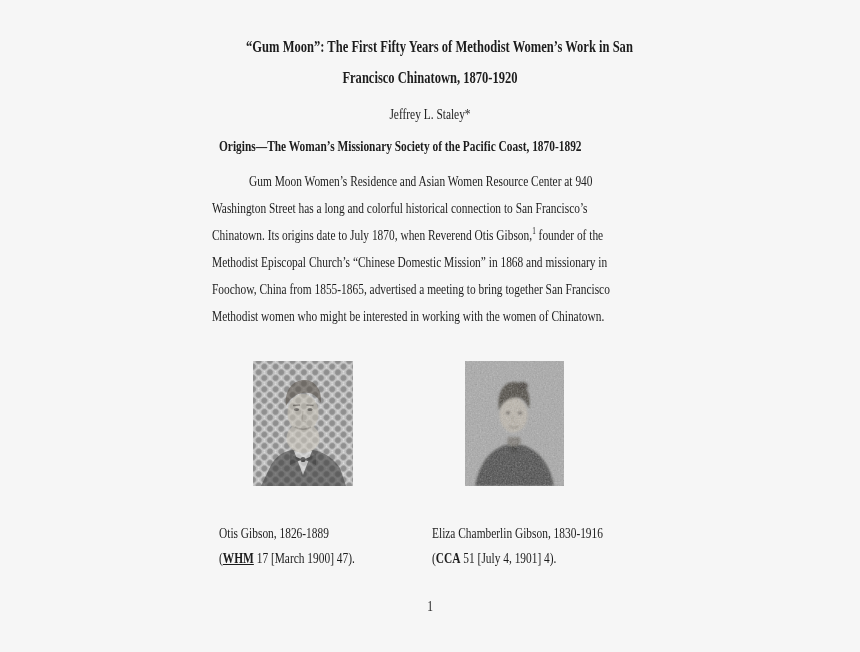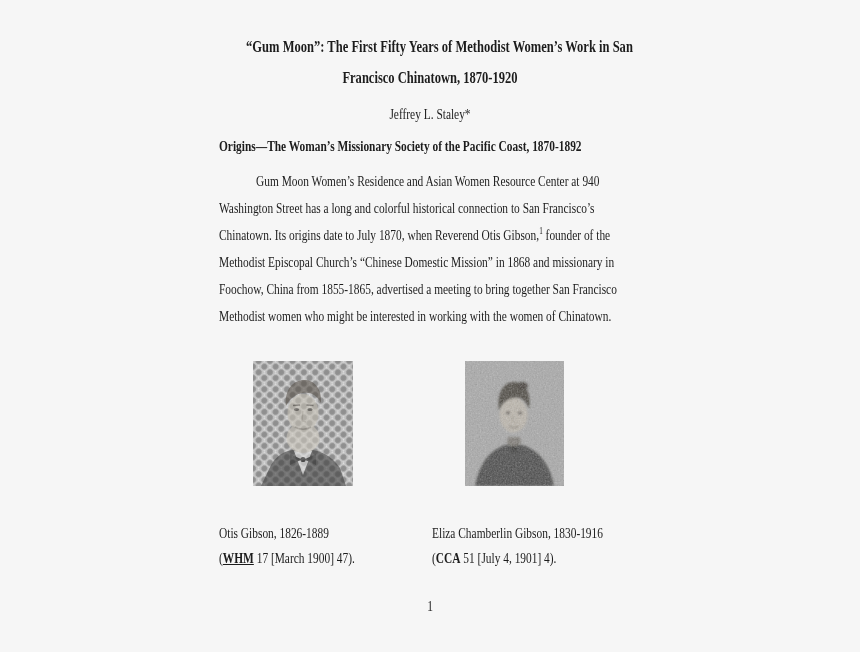--- a/index.html
+++ b/index.html
@@ -41,21 +41,21 @@
 </head>
 <body>
 
 <div class="abs line-c title" style="top:33px">“Gum Moon”: The First Fifty Years of Methodist Women’s Work in San</div>
 <div class="abs line-c title" style="top:64px">Francisco Chinatown, 1870-1920</div>
 
 <div class="abs line-c" style="top:101px">Jeffrey L. Staley*</div>
 
 <div class="abs line heading" style="top:133px;left:219px">Origins—The Woman’s Missionary Society of the Pacific Coast, 1870-1892</div>
 
-<div class="abs" style="top:168px;left:219px">
+<div class="abs" style="top:168px;left:212px">
   <div class="line para-line indent">Gum Moon Women’s Residence and Asian Women Resource Center at 940</div>
   <div class="line para-line">Washington Street has a long and colorful historical connection to San Francisco’s</div>
   <div class="line para-line"><span>Chinatown. Its origins date to July 1870, when Reverend Otis Gibson,</span><sup class="fn">1</sup><span> founder of the</span></div>
   <div class="line para-line">Methodist Episcopal Church’s “Chinese Domestic Mission” in 1868 and missionary in</div>
   <div class="line para-line">Foochow, China from 1855-1865, advertised a meeting to bring together San Francisco</div>
   <div class="line para-line">Methodist women who might be interested in working with the women of Chinatown.</div>
 </div>
 
 <svg class="photo" style="left:253px" width="100" height="125" viewBox="0 0 100 125" role="img">
   <defs>

